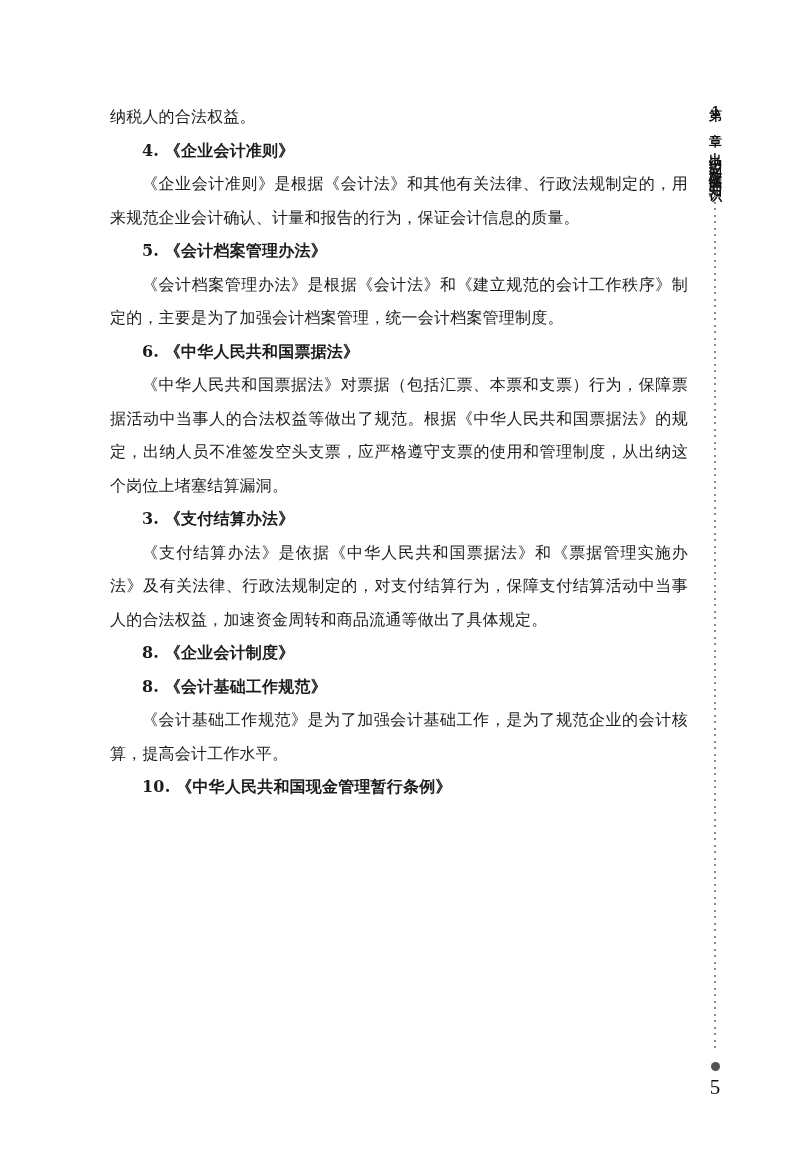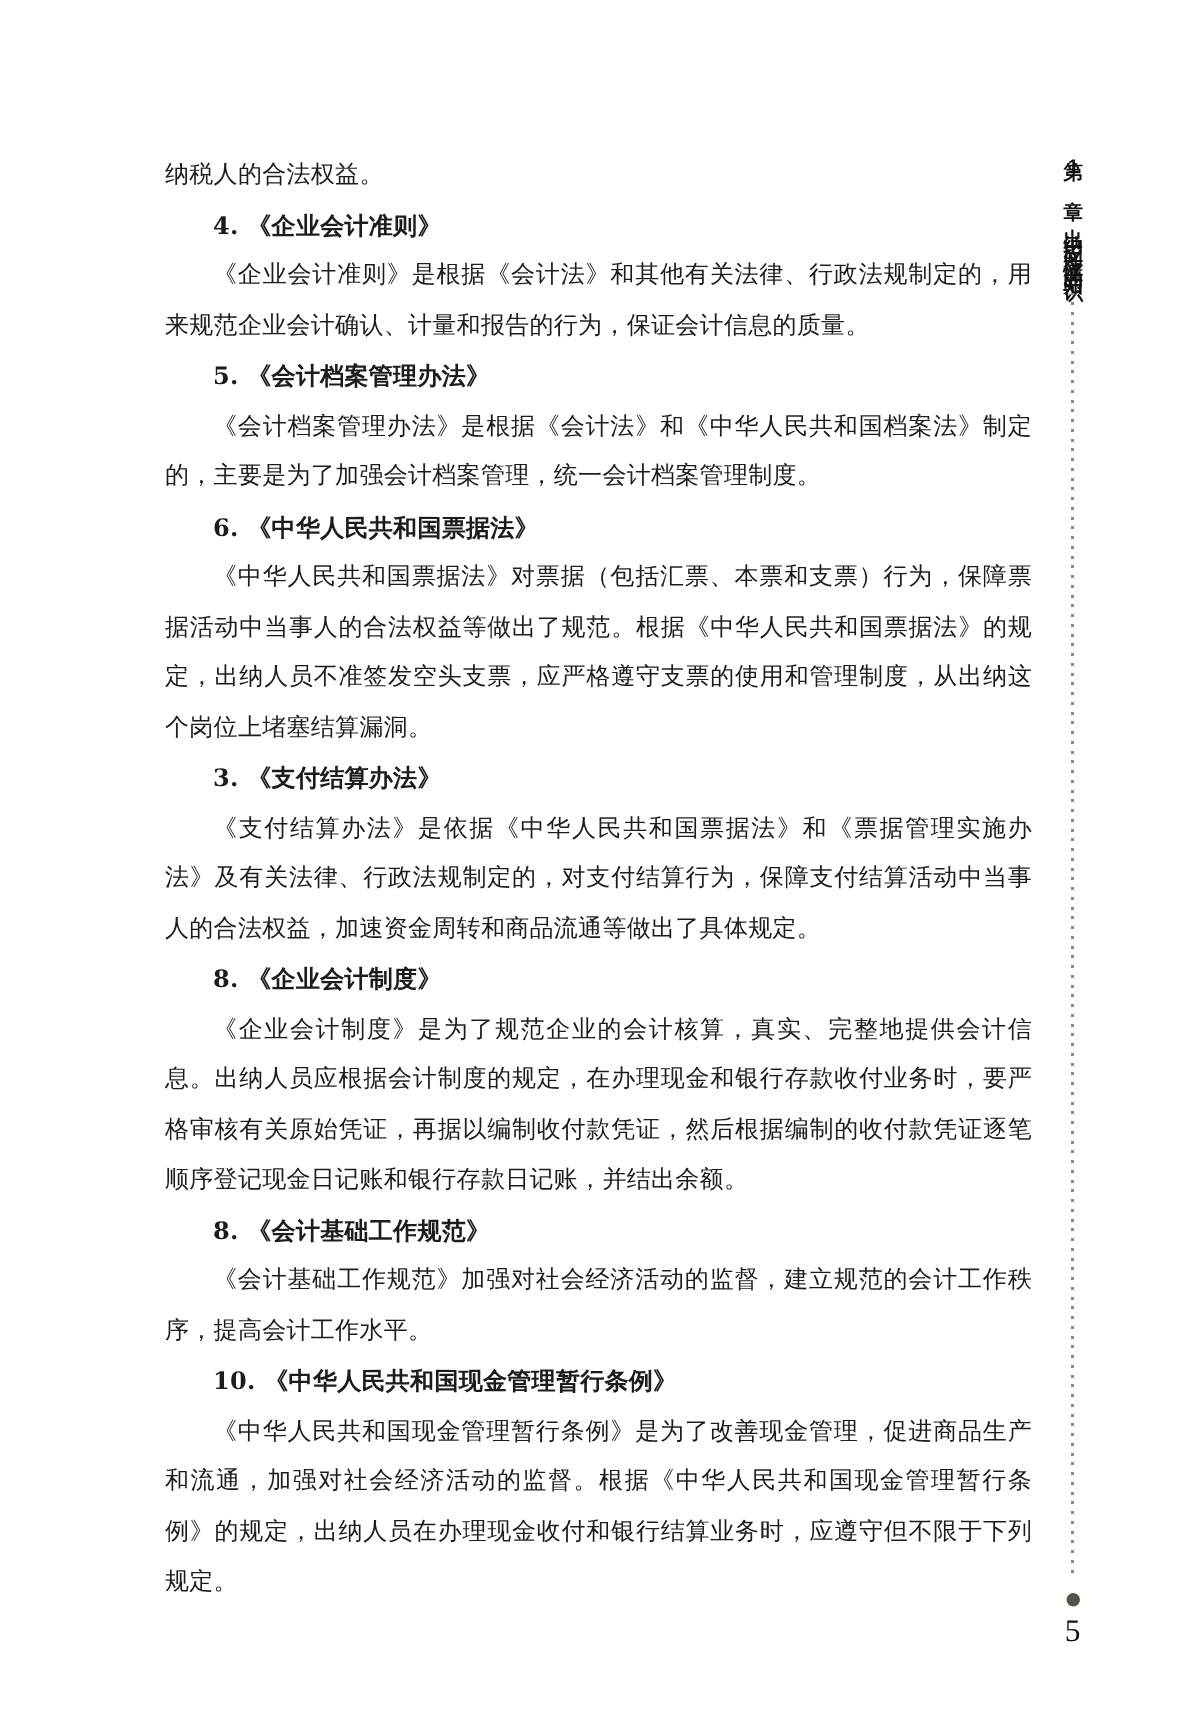--- a/index.html
+++ b/index.html
@@ -85,31 +85,29 @@
 </head>
 <body>
 
 <div class="page">
 
   <div class="content">
     <div class="blk cont">纳税人的合法权益。</div>
     <div class="blk heading">4. 《企业会计准则》</div>
     <div class="blk para">《企业会计准则》是根据《会计法》和其他有关法律、行政法规制定的，用来规范企业会计确认、计量和报告的行为，保证会计信息的质量。</div>
     <div class="blk heading">5. 《会计档案管理办法》</div>
-    <div class="blk para">《会计档案管理办法》是根据《会计法》和《中华人民共和国档案法》制定的，主要是为了加强会计档案管理，统一会计档案管理制度。</div>
+    <div class="blk para">《会计档案管理办法》是根据《会计法》和《建立规范的会计工作秩序》制定的，主要是为了加强会计档案管理，统一会计档案管理制度。</div>
     <div class="blk heading">6. 《中华人民共和国票据法》</div>
     <div class="blk para">《中华人民共和国票据法》对票据（包括汇票、本票和支票）行为，保障票据活动中当事人的合法权益等做出了规范。根据《中华人民共和国票据法》的规定，出纳人员不准签发空头支票，应严格遵守支票的使用和管理制度，从出纳这个岗位上堵塞结算漏洞。</div>
     <div class="blk heading">3. 《支付结算办法》</div>
     <div class="blk para">《支付结算办法》是依据《中华人民共和国票据法》和《票据管理实施办法》及有关法律、行政法规制定的，对支付结算行为，保障支付结算活动中当事人的合法权益，加速资金周转和商品流通等做出了具体规定。</div>
     <div class="blk heading">8. 《企业会计制度》</div>
-    <div class="blk para">《企业会计制度》是为了规范企业的会计核算，真实、完整地提供会计信息。出纳人员应根据会计制度的规定，在办理现金和银行存款收付业务时，要严格审核有关原始凭证，再据以编制收付款凭证，然后根据编制的收付款凭证逐笔顺序登记现金日记账和银行存款日记账，并结出余额。</div>
     <div class="blk heading">8. 《会计基础工作规范》</div>
-    <div class="blk para">《会计基础工作规范》加强对社会经济活动的监督，建立规范的会计工作秩序，提高会计工作水平。</div>
+    <div class="blk para">《会计基础工作规范》是为了加强会计基础工作，是为了规范企业的会计核算，提高会计工作水平。</div>
     <div class="blk heading">10. 《中华人民共和国现金管理暂行条例》</div>
-    <div class="blk para">《中华人民共和国现金管理暂行条例》是为了改善现金管理，促进商品生产和流通，加强对社会经济活动的监督。根据《中华人民共和国现金管理暂行条例》的规定，出纳人员在办理现金收付和银行结算业务时，应遵守但不限于下列规定。</div>
   </div>
 
   <div class="sidebar">
     <div class="v-text chapter">第1章</div>
     <div class="v-text title">出纳应知应懂的知识</div>
     <div class="dotted-line"></div>
     <div class="end-dot"></div>
     <div class="page-number">5</div>
   </div>
 

